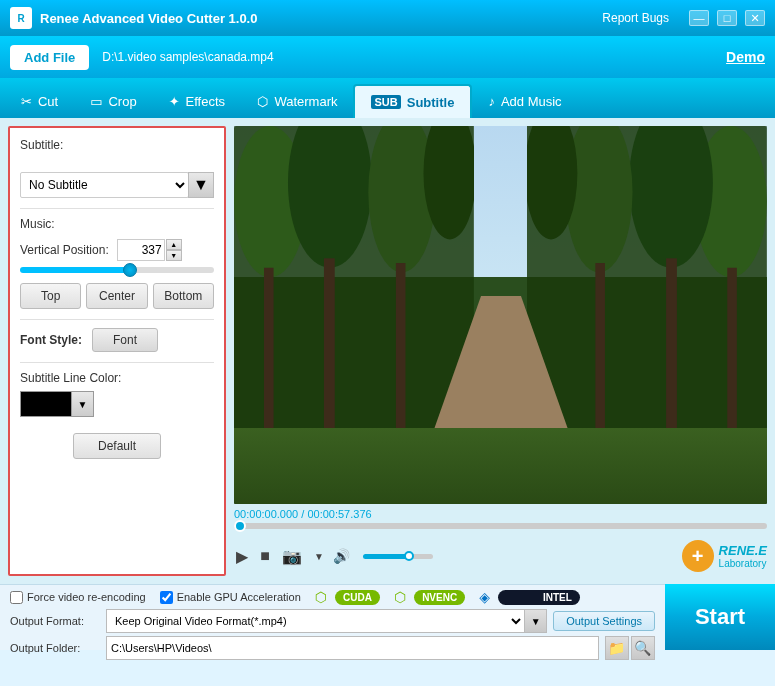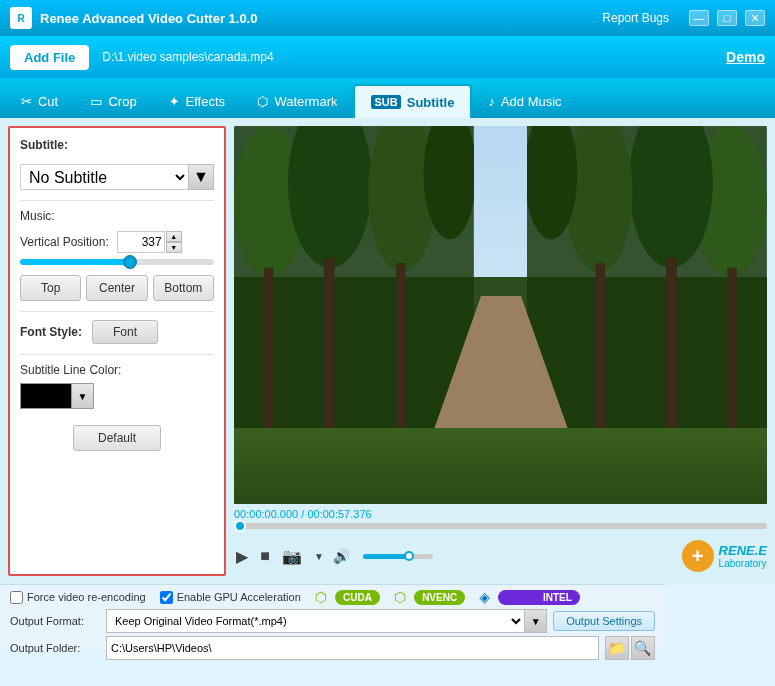--- a/index.html
+++ b/index.html
@@ -108,34 +108,34 @@
       background: white;
       border: 2px solid #e05050;
       margin: 8px 5px 8px 8px;
       padding: 10px;
       border-radius: 2px;
       flex-shrink: 0;
     }
     .field-label {
       font-size: 12px;
       color: #333;
-      margin-bottom: 12px;
-      font-weight: bold;
+      margin-bottom: 20px;
+      font-weight: normal;
     }
     .dropdown-row {
       display: flex;
       align-items: center;
       margin-bottom: 10px;
     }
     .dropdown-select {
       flex: 1;
       height: 26px;
       border: 1px solid #ccc;
       background: white;
-      font-size: 16px;
+      font-size: 12px;
       padding: 0 4px;
       border-radius: 2px;
     }
     .dropdown-btn {
       width: 26px;
       height: 26px;
       background: linear-gradient(180deg, #e8e8e8 0%, #cccccc 100%);
       border: 1px solid #bbb;
       cursor: pointer;
       display: flex; align-items: center; justify-content: center;
@@ -407,21 +407,21 @@
       padding: 2px 8px;
       border-radius: 10px;
       font-size: 10px;
       font-weight: bold;
       color: white;
     }
     .cuda { background: #76b900; }
     .nvidia-logo { font-size: 14px; color: #76b900; margin-right: -6px; }
     .nvenc { background: #76b900; }
     .intel-logo { font-size: 14px; color: #0071c5; margin-right: -6px; }
-    .intel { background: #6d28d9; padding-left: 45px; }
+    .intel { background: #0f172a; padding-left: 45px; }
 
     .output-row {
       display: flex;
       align-items: center;
       margin-bottom: 3px;
       gap: 6px;
     }
     .output-label {
       font-size: 11px;
       color: #333;
@@ -750,13 +750,14 @@
       <div class="folder-row">
         <span class="output-label">Output Folder:</span>
         <input class="folder-input" type="text" value="C:\Users\HP\Videos\" style="">
         <div class="folder-btns">
           <div class="folder-btn">📁</div>
           <div class="folder-btn">🔍</div>
         </div>
       </div>
     </div>
   </div>
+  <button class="start-btn">Start</button>
 </div>
 
 </body></html>

